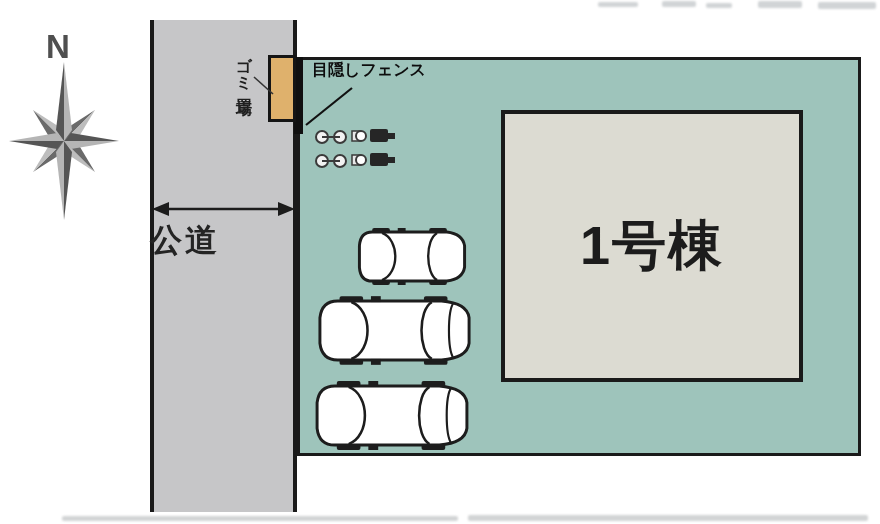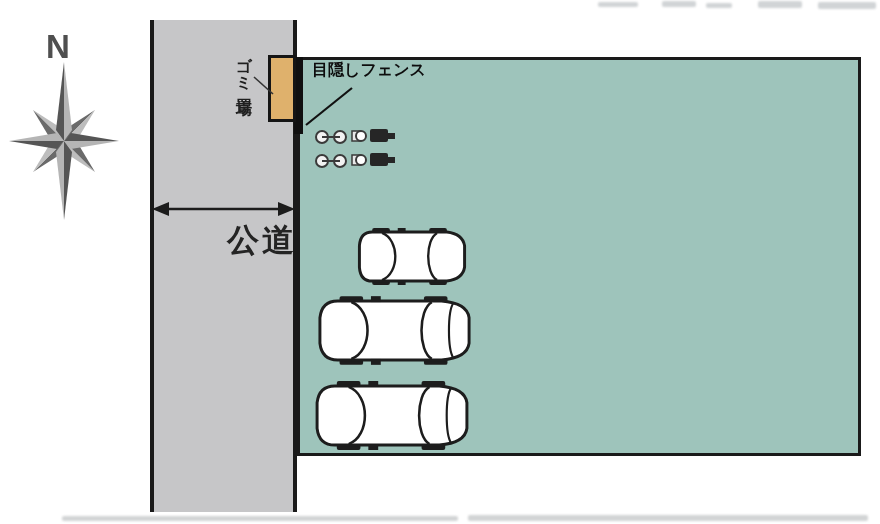--- a/index.html
+++ b/index.html
@@ -12,21 +12,21 @@
   .compass{position:absolute;left:6px;top:28px;width:116px;height:196px;}
   .compass-n{position:absolute;left:40px;top:0;font-size:33px;font-weight:bold;color:#4f4f4f;}
   .compass-star{position:absolute;left:3px;top:34px;}
 
   
   .road{position:absolute;left:150px;top:20px;width:147px;height:492px;
     background:var(--road_fill,#c6c6c8);
     border-left:4px solid var(--line,#1a1a1a);border-right:4px solid var(--line,#1a1a1a);
     box-sizing:border-box;}
   .road-arrow{position:absolute;left:152px;top:200px;}
-  .road-label-1{position:absolute;left:150px;top:219px;width:147px;text-align:right;
+  .road-label-1{position:absolute;left:150px;top:219px;width:147px;text-align:left;
     font-size:32px;font-weight:bold;color:#242424;letter-spacing:3px;}
   .road-label-2{position:absolute;left:146px;top:253px;width:155px;text-align:center;
     font-size:34px;font-weight:bold;color:#242424;}
 
   
   .site{position:absolute;left:297px;top:57px;width:564px;height:399px;
     background:var(--site_fill,#9ec4bb);border:3px solid var(--line,#1a1a1a);box-sizing:border-box;}
 
   
   .fence{position:absolute;left:294px;top:57px;width:9px;height:77px;background:#101010;}
@@ -123,20 +123,23 @@
   <svg class="bike" style="left:314px;top:151px;" width="82" height="18" viewBox="0 0 82 18">
     <circle cx="8" cy="10" r="6" fill="#f2f2f2" stroke="#3a3a3a" stroke-width="2"></circle>
     <circle cx="26" cy="10" r="6" fill="#f2f2f2" stroke="#3a3a3a" stroke-width="2"></circle>
     <line x1="8" y1="10" x2="26" y2="10" stroke="#3a3a3a" stroke-width="2"></line>
     <rect x="38" y="4" width="8" height="10" fill="#e8e8e8" stroke="#3a3a3a" stroke-width="1.5"></rect>
     <circle cx="47" cy="9" r="5" fill="#ffffff" stroke="#3a3a3a" stroke-width="2"></circle>
     <rect x="56" y="2" width="18" height="13" rx="2" fill="#262626"></rect>
     <rect x="74" y="6" width="7" height="6" fill="#262626"></rect>
   </svg>
 
+  <div class="building">
+    <span class="building-label">1号棟</span>
+  </div>
 
   <svg class="car" style="left:356px;top:228px;" width="112" height="57" viewBox="0 0 113 58">
     <rect x="16" y="0" width="18" height="8" rx="2" fill="#1d1d1d"></rect>
     <rect x="74" y="0" width="18" height="8" rx="2" fill="#1d1d1d"></rect>
     <rect x="16" y="50" width="18" height="8" rx="2" fill="#1d1d1d"></rect>
     <rect x="74" y="50" width="18" height="8" rx="2" fill="#1d1d1d"></rect>
     <path d="M16 4 Q4 4 3 18 L3 40 Q4 54 16 54 L92 54 Q108 52 110 40 L110 18 Q108 6 92 4 Z" fill="#ffffff" stroke="#1d1d1d" stroke-width="3"></path>
     <path d="M26 5 C44 12, 44 46, 26 53" fill="none" stroke="#1d1d1d" stroke-width="2.4"></path>
     <path d="M82 5 C70 12, 70 46, 82 53" fill="none" stroke="#1d1d1d" stroke-width="2.4"></path>
     <rect x="42" y="0" width="8" height="5" fill="#1d1d1d"></rect>

